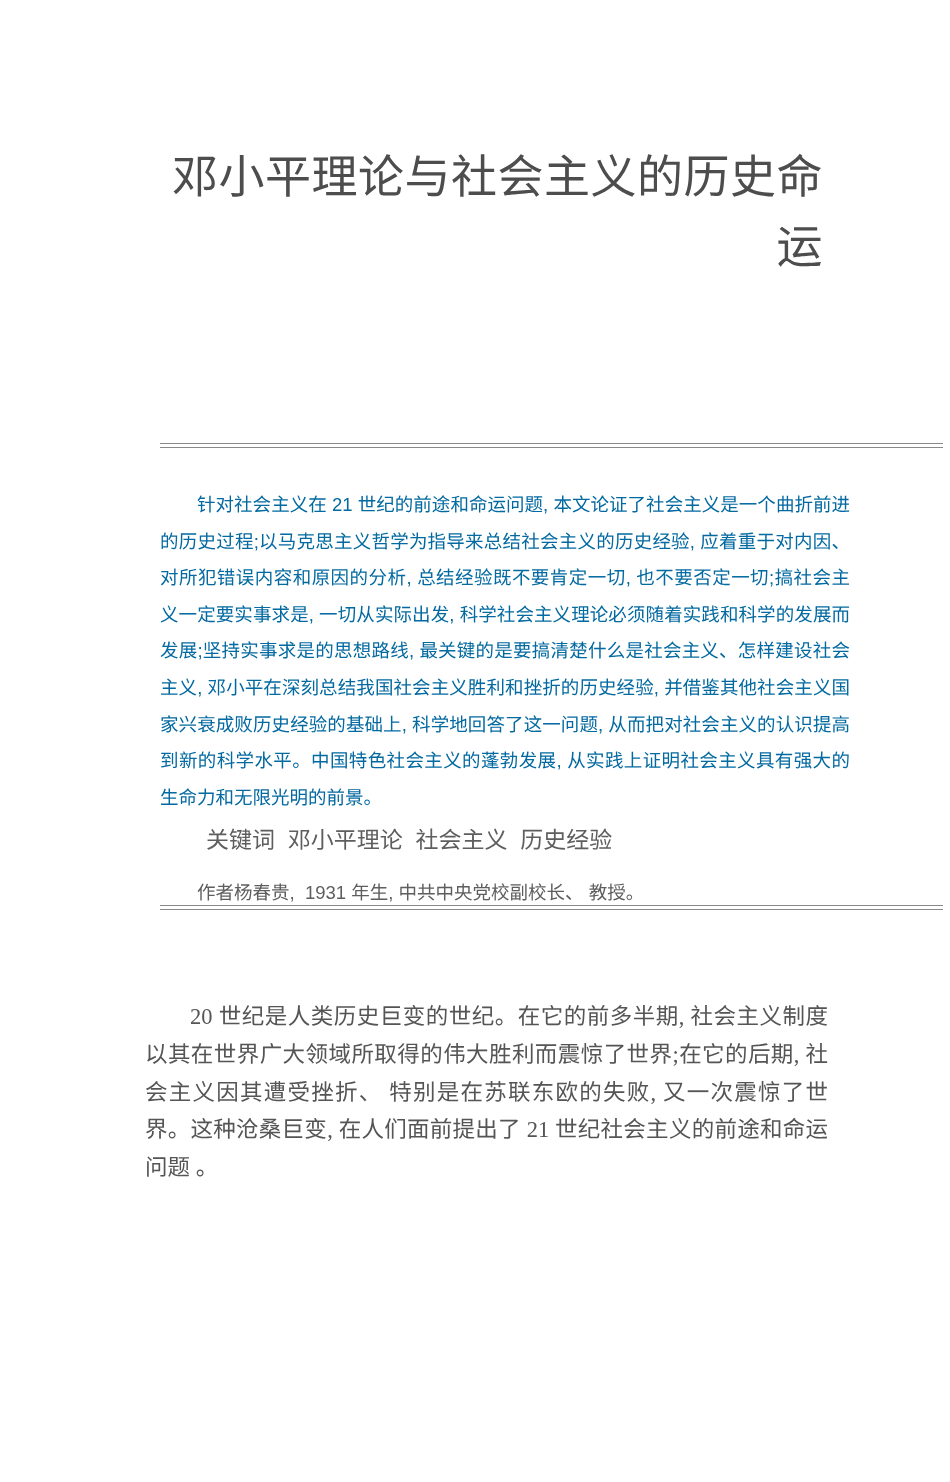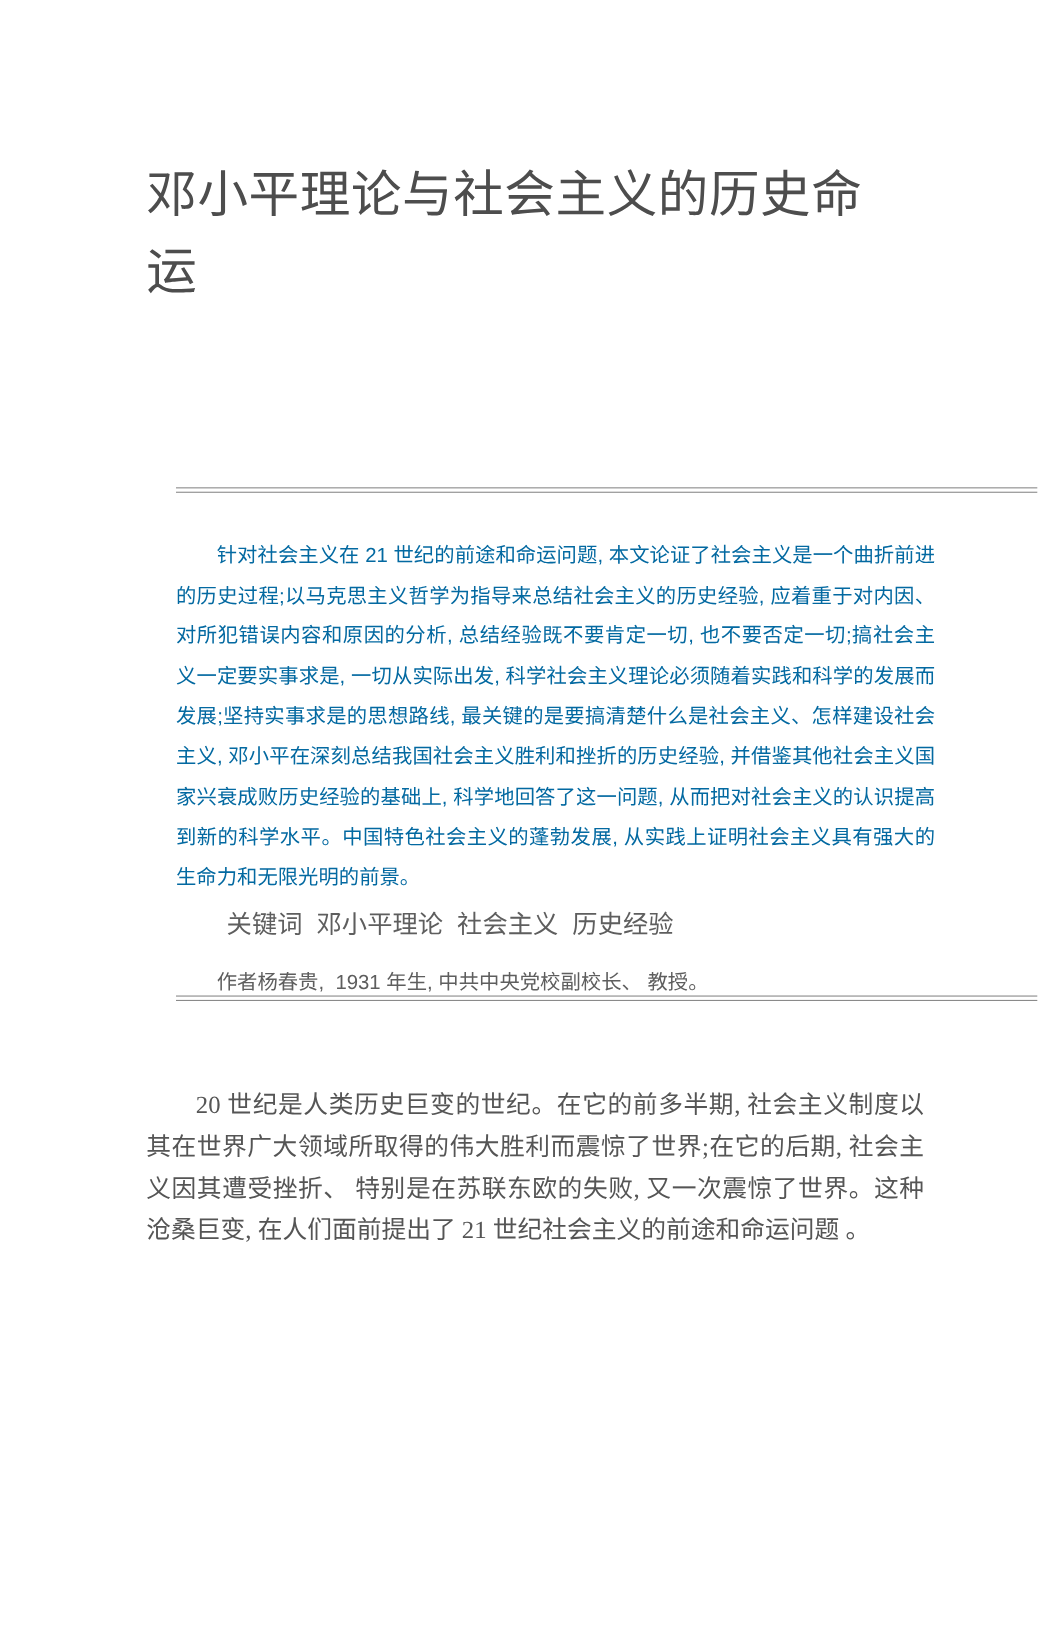--- a/index.html
+++ b/index.html
@@ -33,20 +33,21 @@
   }
   .doc-title {
     margin: 0;
     font-family: "Liberation Sans", "DejaVu Sans", sans-serif;
     font-size: 46px;
     font-weight: 400;
     line-height: 1.52;
     letter-spacing: 0.5px;
     color: #4d4d4d;
     word-break: break-all;
+    text-align: right;
   }
 
   
   .author-line {
     position: absolute;
     left: 160px;
     top: 396px;
     width: 783px;
     text-align: right;
   }
@@ -127,21 +128,21 @@
   }
 
   
   .body-text {
     position: absolute;
     left: 133px;
     top: 986px;
     width: 707px;
   }
   .body-text p {
-    margin: 0;
+    margin: 12px;
     font-family: "Liberation Serif", "DejaVu Serif", serif;
     font-size: 22.5px;
     line-height: 37.8px;
     color: #555555;
     text-align: justify;
     text-justify: inter-ideograph;
     word-break: break-all;
     text-indent: 2em;
   }
   .body-text p .sup {

